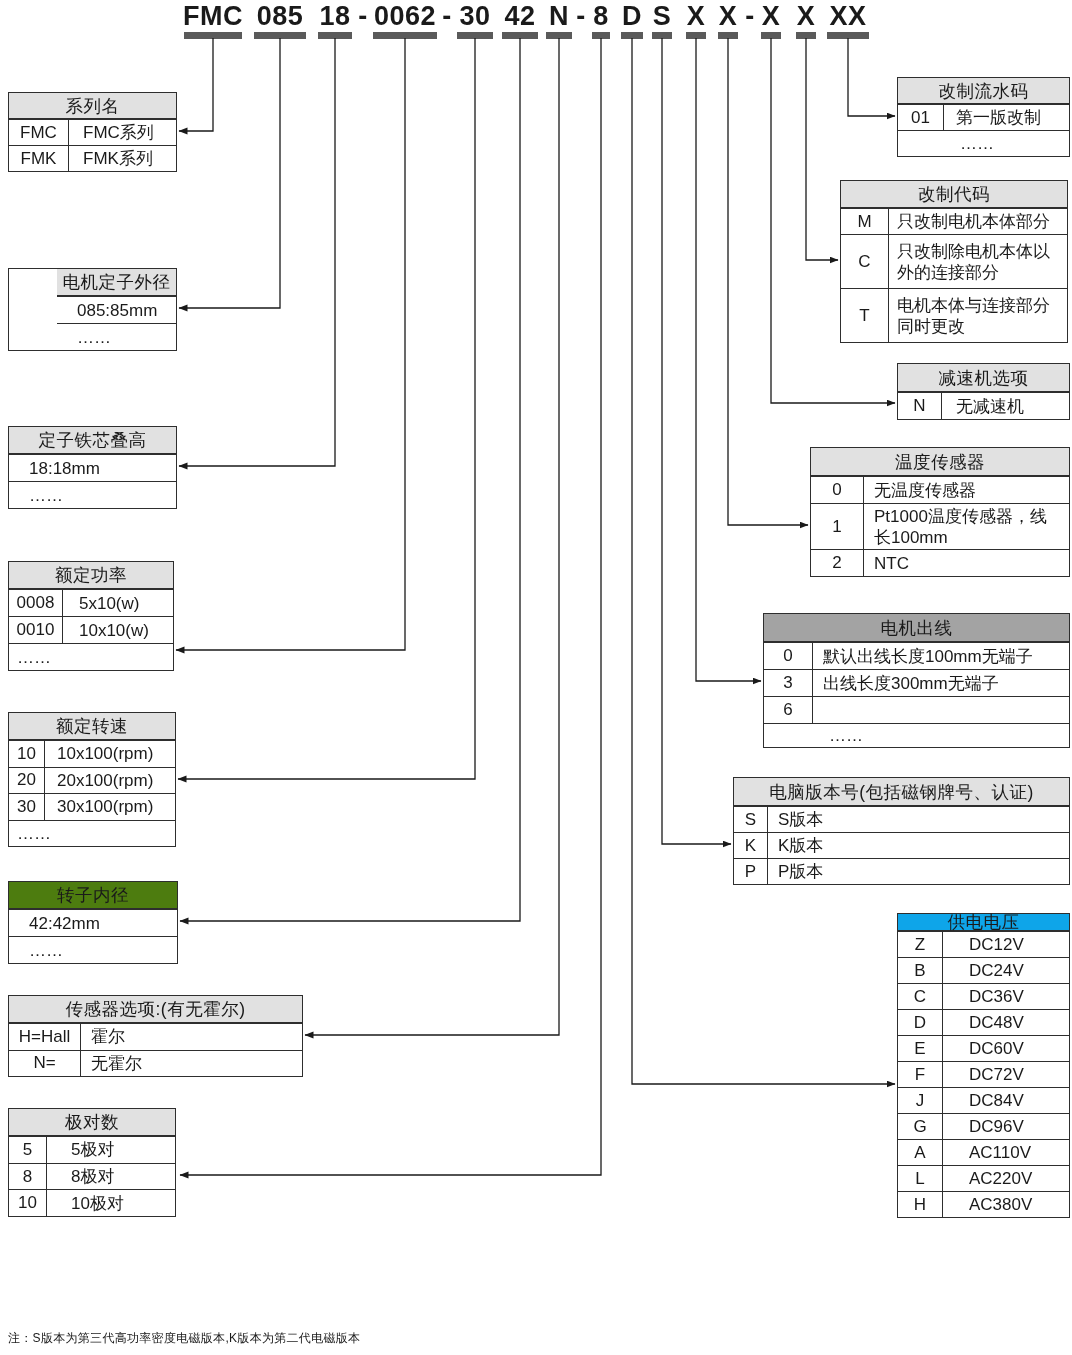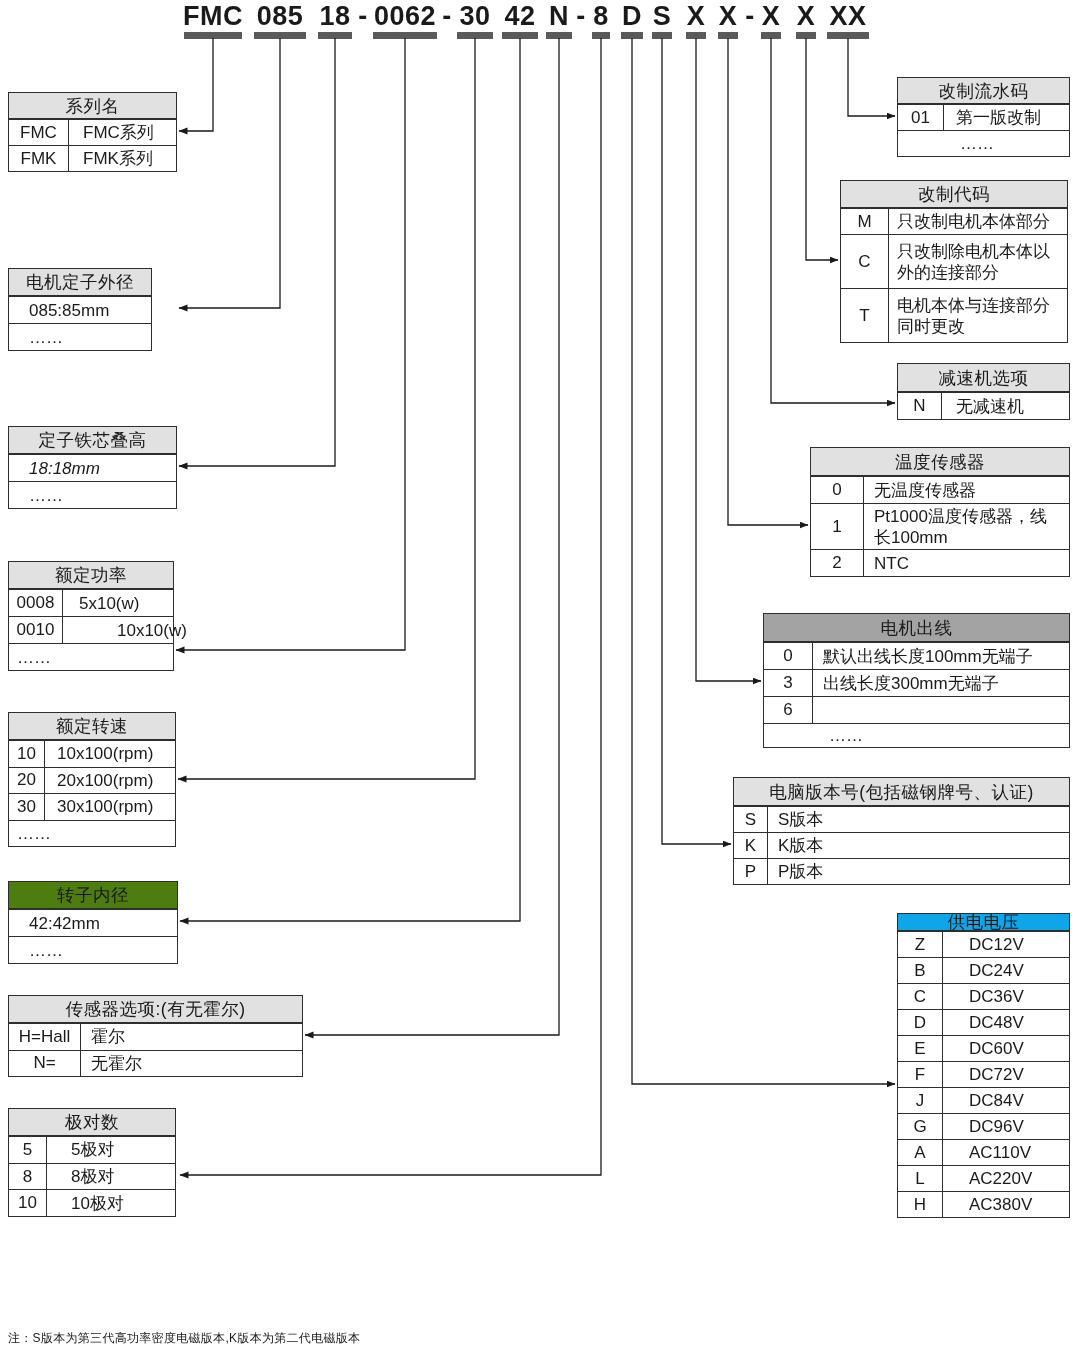--- a/index.html
+++ b/index.html
@@ -130,45 +130,45 @@
         <div class="box-head" style="height: 26px; background: rgb(225, 225, 225);">系列名</div>
         <div class="row" style="height: 26px;">
           <div class="cell-code" style="width: 60px;">FMC</div>
           <div class="cell-label" style="padding-left: 14px; width: 105px;">FMC系列</div>
         </div>
         <div class="row" style="height: 26px;">
           <div class="cell-code" style="width: 60px;">FMK</div>
           <div class="cell-label" style="padding-left: 14px; width: 105px;">FMK系列</div>
         </div>
       </div>
-      <div class="box" style="left: 8px; top: 268px; width: 144px;">
+      <div class="box" style="left: 8px; top: 268px; width: 169px; padding-left: 48px;">
         <div class="box-head" style="height: 27px; background: rgb(225, 225, 225);">电机定子外径</div>
         <div class="row" style="height: 27px;">
           <div class="cell-label" style="width: 100%; padding-left: 20px;">085:85mm</div>
         </div>
         <div class="row" style="height: 27px;">
           <div class="cell-label" style="width: 100%; padding-left: 20px;">……</div>
         </div>
       </div>
       <div class="box" style="left: 8px; top: 426px; width: 169px;">
         <div class="box-head" style="height: 27px; background: rgb(225, 225, 225);">定子铁芯叠高</div>
-        <div class="row" style="height: 27px; font-style: italic;">
+        <div class="row" style="height: 27px;">
           <div class="cell-label" style="width: 100%; padding-left: 20px;">18:18mm</div>
         </div>
         <div class="row" style="height: 27px;">
           <div class="cell-label" style="width: 100%; padding-left: 20px;">……</div>
         </div>
       </div>
       <div class="box" style="left: 8px; top: 561px; width: 166px;">
         <div class="box-head" style="height: 27px; background: rgb(225, 225, 225);">额定功率</div>
         <div class="row" style="height: 27px;">
           <div class="cell-code" style="width: 54px;">0008</div>
           <div class="cell-label" style="padding-left: 16px; width: 108px;">5x10(w)</div>
         </div>
-        <div class="row" style="height: 27px; gap: 38px;">
+        <div class="row" style="height: 27px;">
           <div class="cell-code" style="width: 54px;">0010</div>
           <div class="cell-label" style="padding-left: 16px; width: 108px;">10x10(w)</div>
         </div>
         <div class="row" style="height: 27px;">
           <div class="cell-label" style="width: 100%; padding-left: 8px;">……</div>
         </div>
       </div>
       <div class="box" style="left: 8px; top: 712px; width: 168px;">
         <div class="box-head" style="height: 27px; background: rgb(225, 225, 225);">额定转速</div>
         <div class="row" style="height: 26.5px;">

